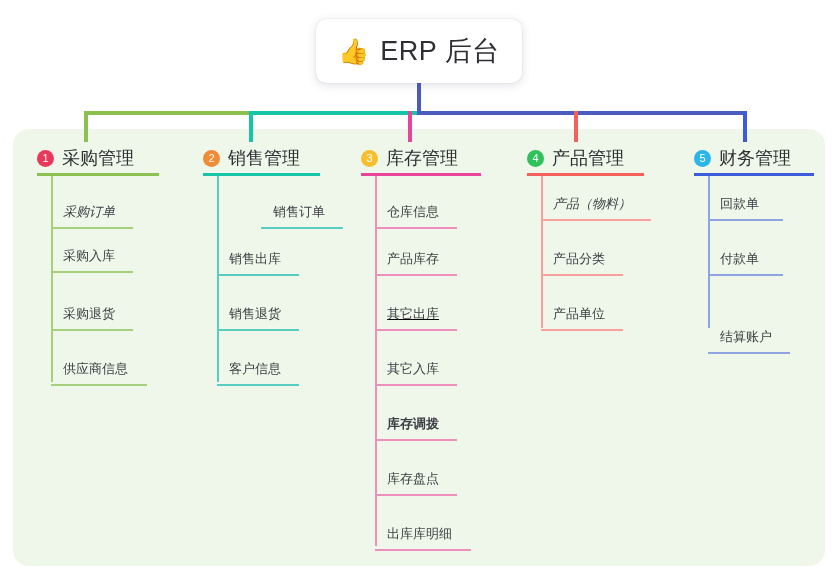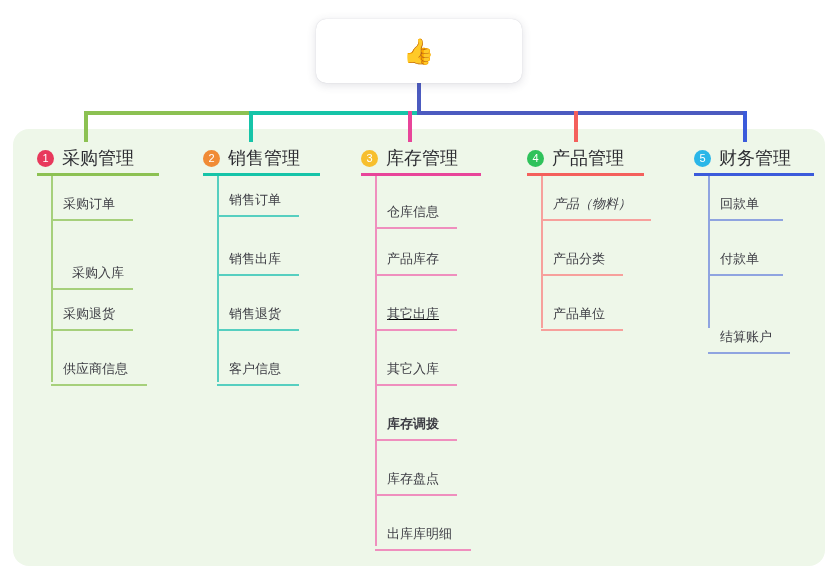--- a/index.html
+++ b/index.html
@@ -149,56 +149,57 @@
   <line x1="86" y1="111" x2="86" y2="142" stroke="#8cc152" stroke-width="4"></line>
   <line x1="251" y1="111" x2="251" y2="142" stroke="#16c4a8" stroke-width="4"></line>
   <line x1="410" y1="111" x2="410" y2="142" stroke="#e8459a" stroke-width="4"></line>
   <line x1="576" y1="111" x2="576" y2="142" stroke="#f4605c" stroke-width="4"></line>
   <line x1="745" y1="111" x2="745" y2="142" stroke="#3b5bdb" stroke-width="4"></line>
 </svg>
 
 <div id="root-card">
   <div class="root-inner">
     <span class="thumb-emoji">👍</span>
+    <span class="root-title">ERP 后台</span>
   </div>
 </div>
 
 <div id="columns">
     <div class="column" style="left: 24px;">
       <div class="col-header">
         <span class="badge" style="background: rgb(232, 57, 92);">1</span>
         <span class="col-title">采购管理</span>
       </div>
       <div class="col-header-rule" style="width: 122px; background: rgb(140, 193, 82);"></div>
       <div class="col-spine" style="left: 14px; top: 47px; height: 206px; background: rgb(166, 208, 123);"></div>
-      <div class="item" style="top: 66px;">
+      <div class="item" style="top: 74px; font-style: italic;">
         <span class="item-label">采购订单</span>
         <span class="item-rule" style="width: 82px; background: rgb(166, 208, 123);"></span>
       </div>
-      <div class="item" style="top: 135px; text-align: center;">
+      <div class="item" style="top: 118px;">
         <span class="item-label">采购入库</span>
         <span class="item-rule" style="width: 82px; background: rgb(166, 208, 123);"></span>
       </div>
       <div class="item" style="top: 176px;">
         <span class="item-label">采购退货</span>
         <span class="item-rule" style="width: 82px; background: rgb(166, 208, 123);"></span>
       </div>
       <div class="item" style="top: 231px;">
         <span class="item-label">供应商信息</span>
         <span class="item-rule" style="width: 96px; background: rgb(166, 208, 123);"></span>
       </div>
     </div>
     <div class="column" style="left: 190px;">
       <div class="col-header">
         <span class="badge" style="background: rgb(240, 139, 54);">2</span>
         <span class="col-title">销售管理</span>
       </div>
       <div class="col-header-rule" style="width: 117px; background: rgb(22, 196, 168);"></div>
       <div class="col-spine" style="left: 14px; top: 47px; height: 206px; background: rgb(86, 207, 192);"></div>
-      <div class="item" style="top: 62px;">
+      <div class="item" style="top: 74px; padding-left: 44px;">
         <span class="item-label">销售订单</span>
         <span class="item-rule" style="width: 82px; background: rgb(86, 207, 192);"></span>
       </div>
       <div class="item" style="top: 121px;">
         <span class="item-label">销售出库</span>
         <span class="item-rule" style="width: 82px; background: rgb(86, 207, 192);"></span>
       </div>
       <div class="item" style="top: 176px;">
         <span class="item-label">销售退货</span>
         <span class="item-rule" style="width: 82px; background: rgb(86, 207, 192);"></span>

